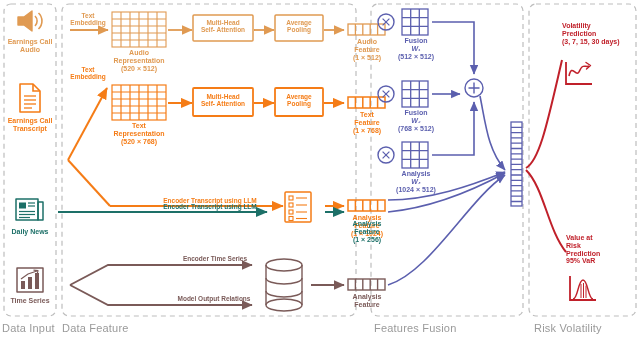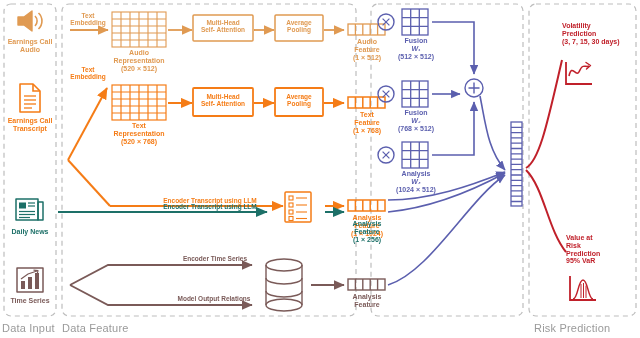--- a/index.html
+++ b/index.html
@@ -349,15 +349,16 @@
   </div>
   <div class="lbl" style="left:566px;top:234px;width:72px;font-size:7px;color:#c0202a;text-align:left;">
     <div>Value at</div>
     <div>Risk</div>
     <div>Prediction</div>
     <div>95% VaR</div>
   </div>
 
   <div class="secLabel" style="left:2px;top:322px;">Data Input</div>
   <div class="secLabel" style="left:62px;top:322px;">Data Feature</div>
-  <div class="secLabel" style="left:534px;top:322px;">Risk Prediction</div>
+  <div class="secLabel" style="left:374px;top:322px;">Features Fusion</div>
+  <div class="secLabel" style="left:534px;top:322px;">Risk Volatility</div>
 
 </div>
 
 </body></html>

